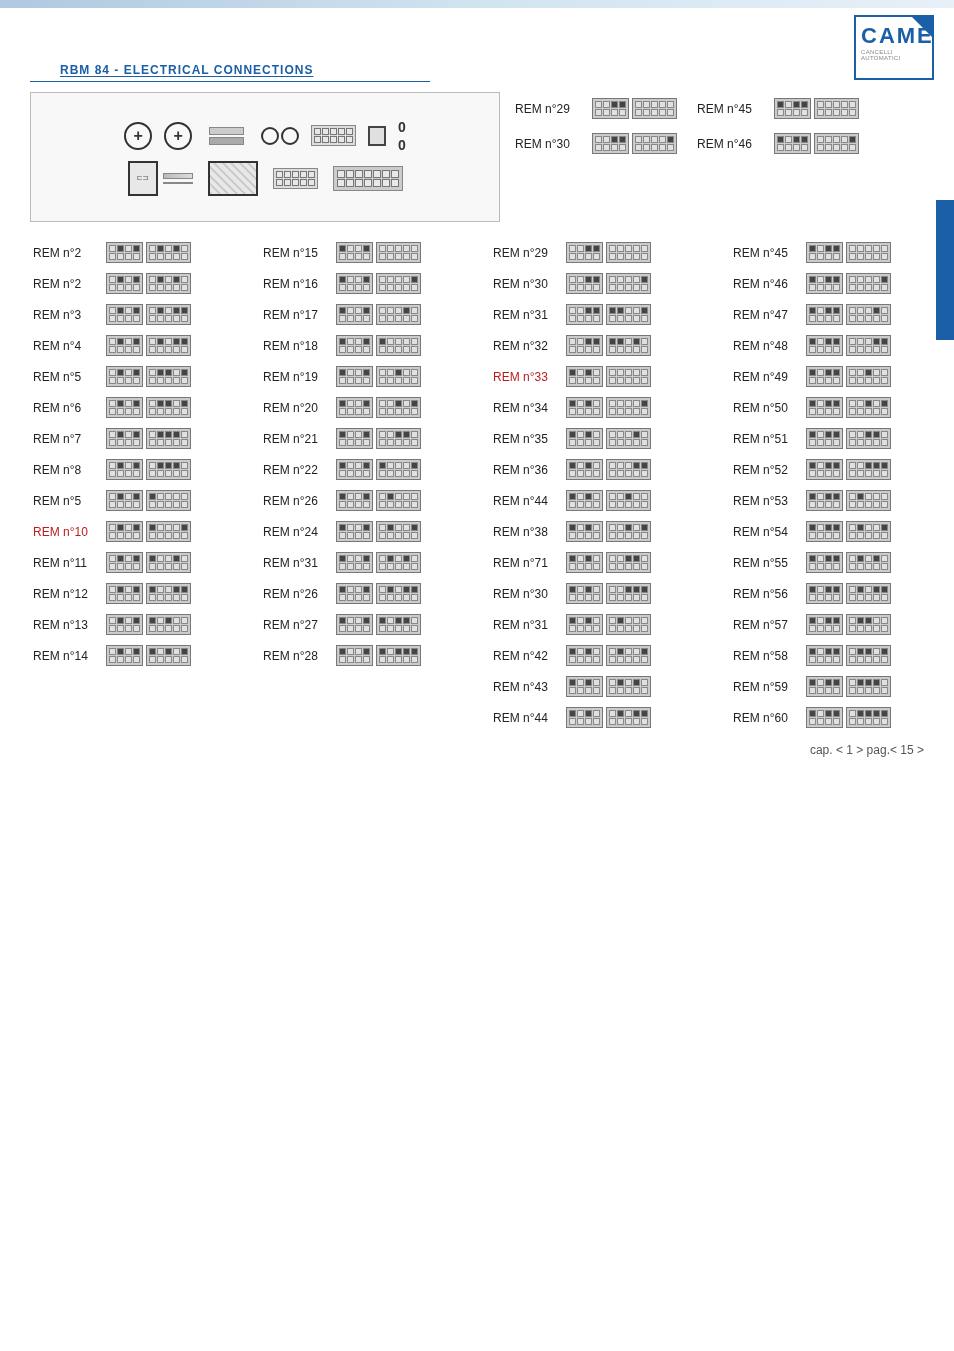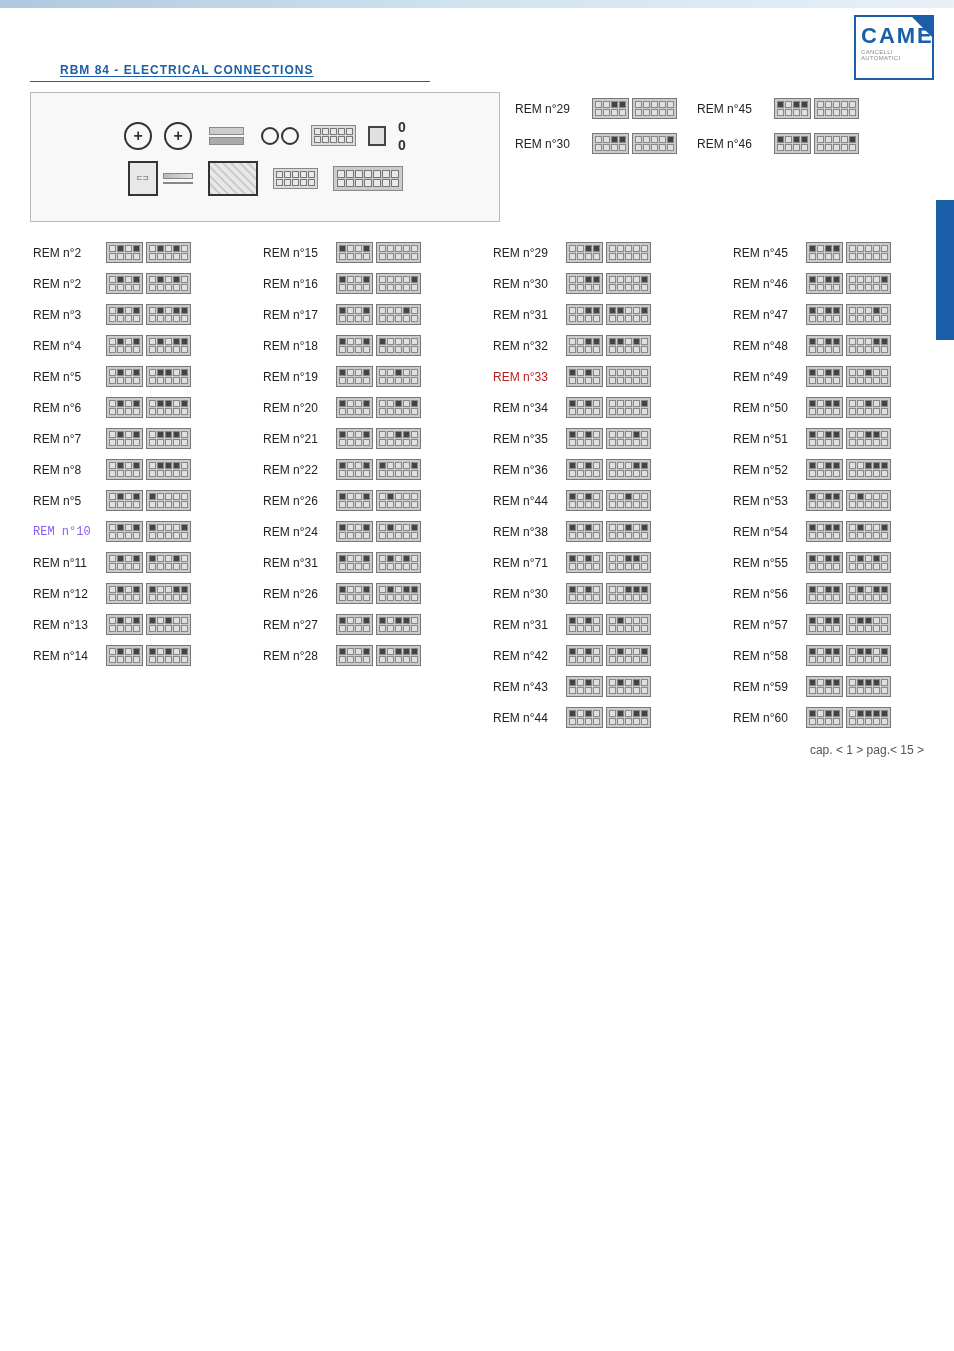--- a/index.html
+++ b/index.html
@@ -689,21 +689,21 @@
                   <div style="width:7px; height:7px; background:#e0e0e0; border:1px solid #888;"></div>
                   <div style="width:7px; height:7px; background:#e0e0e0; border:1px solid #888;"></div>
                   <div style="width:7px; height:7px; background:#e0e0e0; border:1px solid #888;"></div>
                   <div style="width:7px; height:7px; background:#e0e0e0; border:1px solid #888;"></div>
                 </div>
               </div>
   </div>
           </div>
         </div>
         <div style="display: flex; align-items: center; gap: 5px; padding: 5px 3px;">
-          <span style="font-size: 12px; min-width: 68px; color: #8b5cf6; font-family: Liberation Mono, monospace;">REM n°10</span>
+          <span style="font-size: 12px; min-width: 68px; color: #b91c1c;">REM n°10</span>
           <div>
             <div style="display:flex; gap:3px; align-items:center;">
     <div style="display:inline-flex; flex-direction:column; gap:1px; border:1.5px solid #777; background:#ccc; padding:2px;">
                 <div style="display:flex; gap:1px;">
                   <div style="width:7px; height:7px; background:#e0e0e0; border:1px solid #888;"></div>
                   <div style="width:7px; height:7px; background:#444; border:1px solid #888;"></div>
                   <div style="width:7px; height:7px; background:#e0e0e0; border:1px solid #888;"></div>
                   <div style="width:7px; height:7px; background:#444; border:1px solid #888;"></div>
                 </div>
                 <div style="display:flex; gap:1px;">

